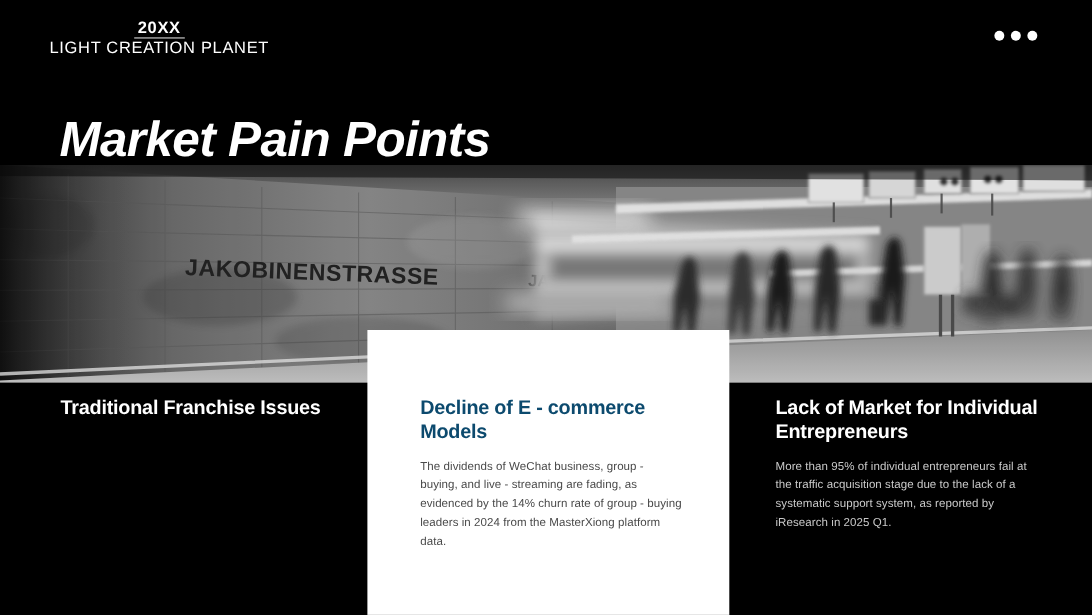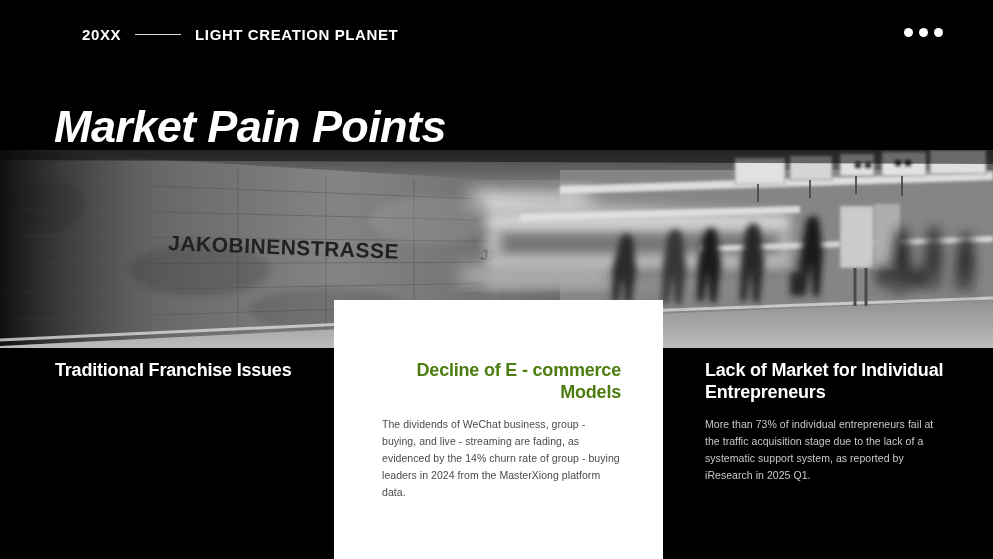--- a/index.html
+++ b/index.html
@@ -22,38 +22,39 @@
     position: absolute;
     top: 0; left: 0;
     width: 993px;
     height: 68px;
     display: flex;
     align-items: center;
   }
   .brand {
     display: flex;
     align-items: center;
-    margin-left: 82px;
+    margin-left: 45px;
+    flex-direction: column;
   }
   .brand-year {
     color: #ffffff;
     font-size: 15px;
     font-weight: bold;
     letter-spacing: 0.6px;
   }
   .brand-rule {
     width: 46px;
     height: 1px;
     background: #d8d8d8;
     margin: 0 14px;
   }
   .brand-name {
     color: #ffffff;
     font-size: 15px;
-    font-weight: bold;
+    font-weight: normal;
     letter-spacing: 0.6px;
   }
   .dots {
     position: absolute;
     right: 50px;
     top: 28px;
     display: flex;
     gap: 6px;
   }
   .dots i {
@@ -126,21 +127,21 @@
     margin: 0 0 12px 0;
     color: #ffffff;
   }
   .col-body {
     font-size: 10.5px;
     line-height: 1.62;
     color: #c9c9c9;
     margin: 0;
     letter-spacing: 0.05px;
   }
-  .card-white .col-title { color: #4d7c0f; text-align: right; }
+  .card-white .col-title { color: #0c4a6e; }
   .card-white .col-body  { color: #4a4a4a; }
 </style>
 </head>
 <body>
 
 <div class="slide">
 
   <div class="topbar">
     <div class="brand">
       <span class="brand-year">20XX</span>
@@ -302,21 +303,21 @@
   </div>
 
   <div class="cols">
 
     <div class="col col-1">
       <h2 class="col-title">Traditional Franchise Issues</h2>
     </div>
 
     <div class="col col-3">
       <h2 class="col-title">Lack of Market for Individual Entrepreneurs</h2>
-      <p class="col-body">More than 73% of individual entrepreneurs fail at the traffic acquisition stage due to the lack of a systematic support system, as reported by iResearch in 2025 Q1.</p>
+      <p class="col-body">More than 95% of individual entrepreneurs fail at the traffic acquisition stage due to the lack of a systematic support system, as reported by iResearch in 2025 Q1.</p>
     </div>
 
   </div>
 
   <div class="card-white">
     <div class="card-white-inner">
       <h2 class="col-title">Decline of E - commerce Models</h2>
       <p class="col-body">The dividends of WeChat business, group - buying, and live - streaming are fading, as evidenced by the 14% churn rate of group - buying leaders in 2024 from the MasterXiong platform data.</p>
     </div>
   </div>

